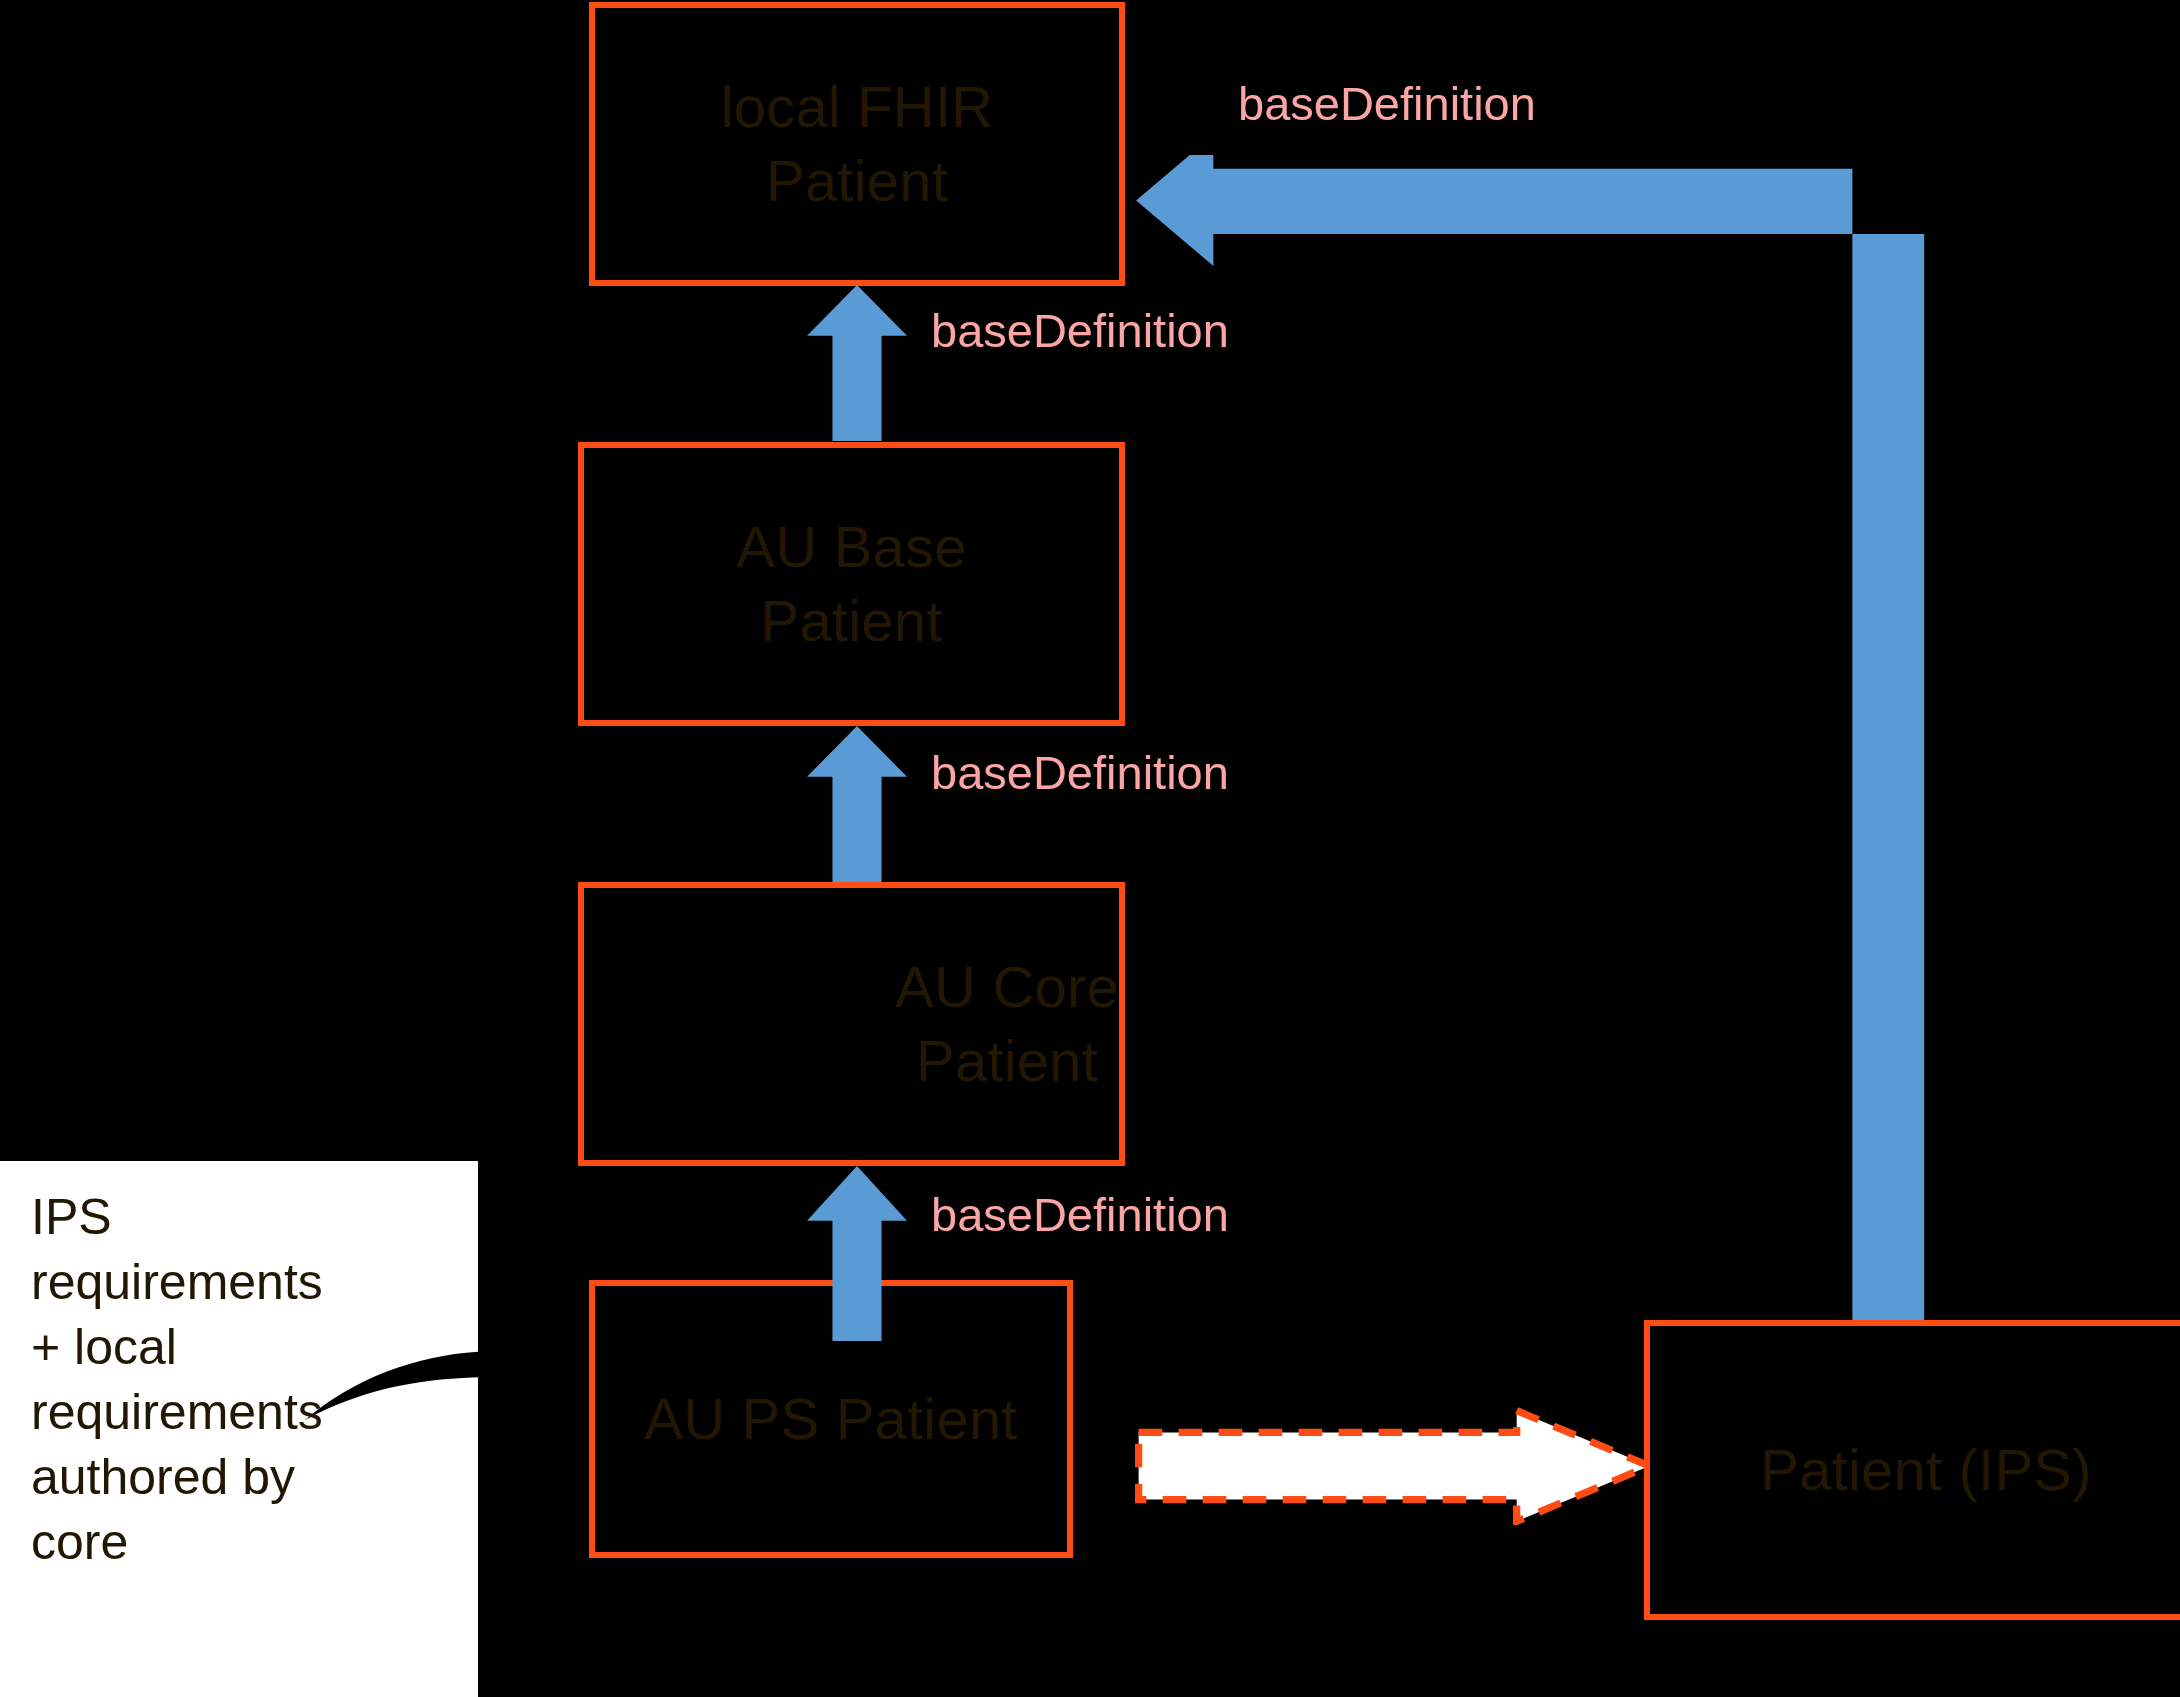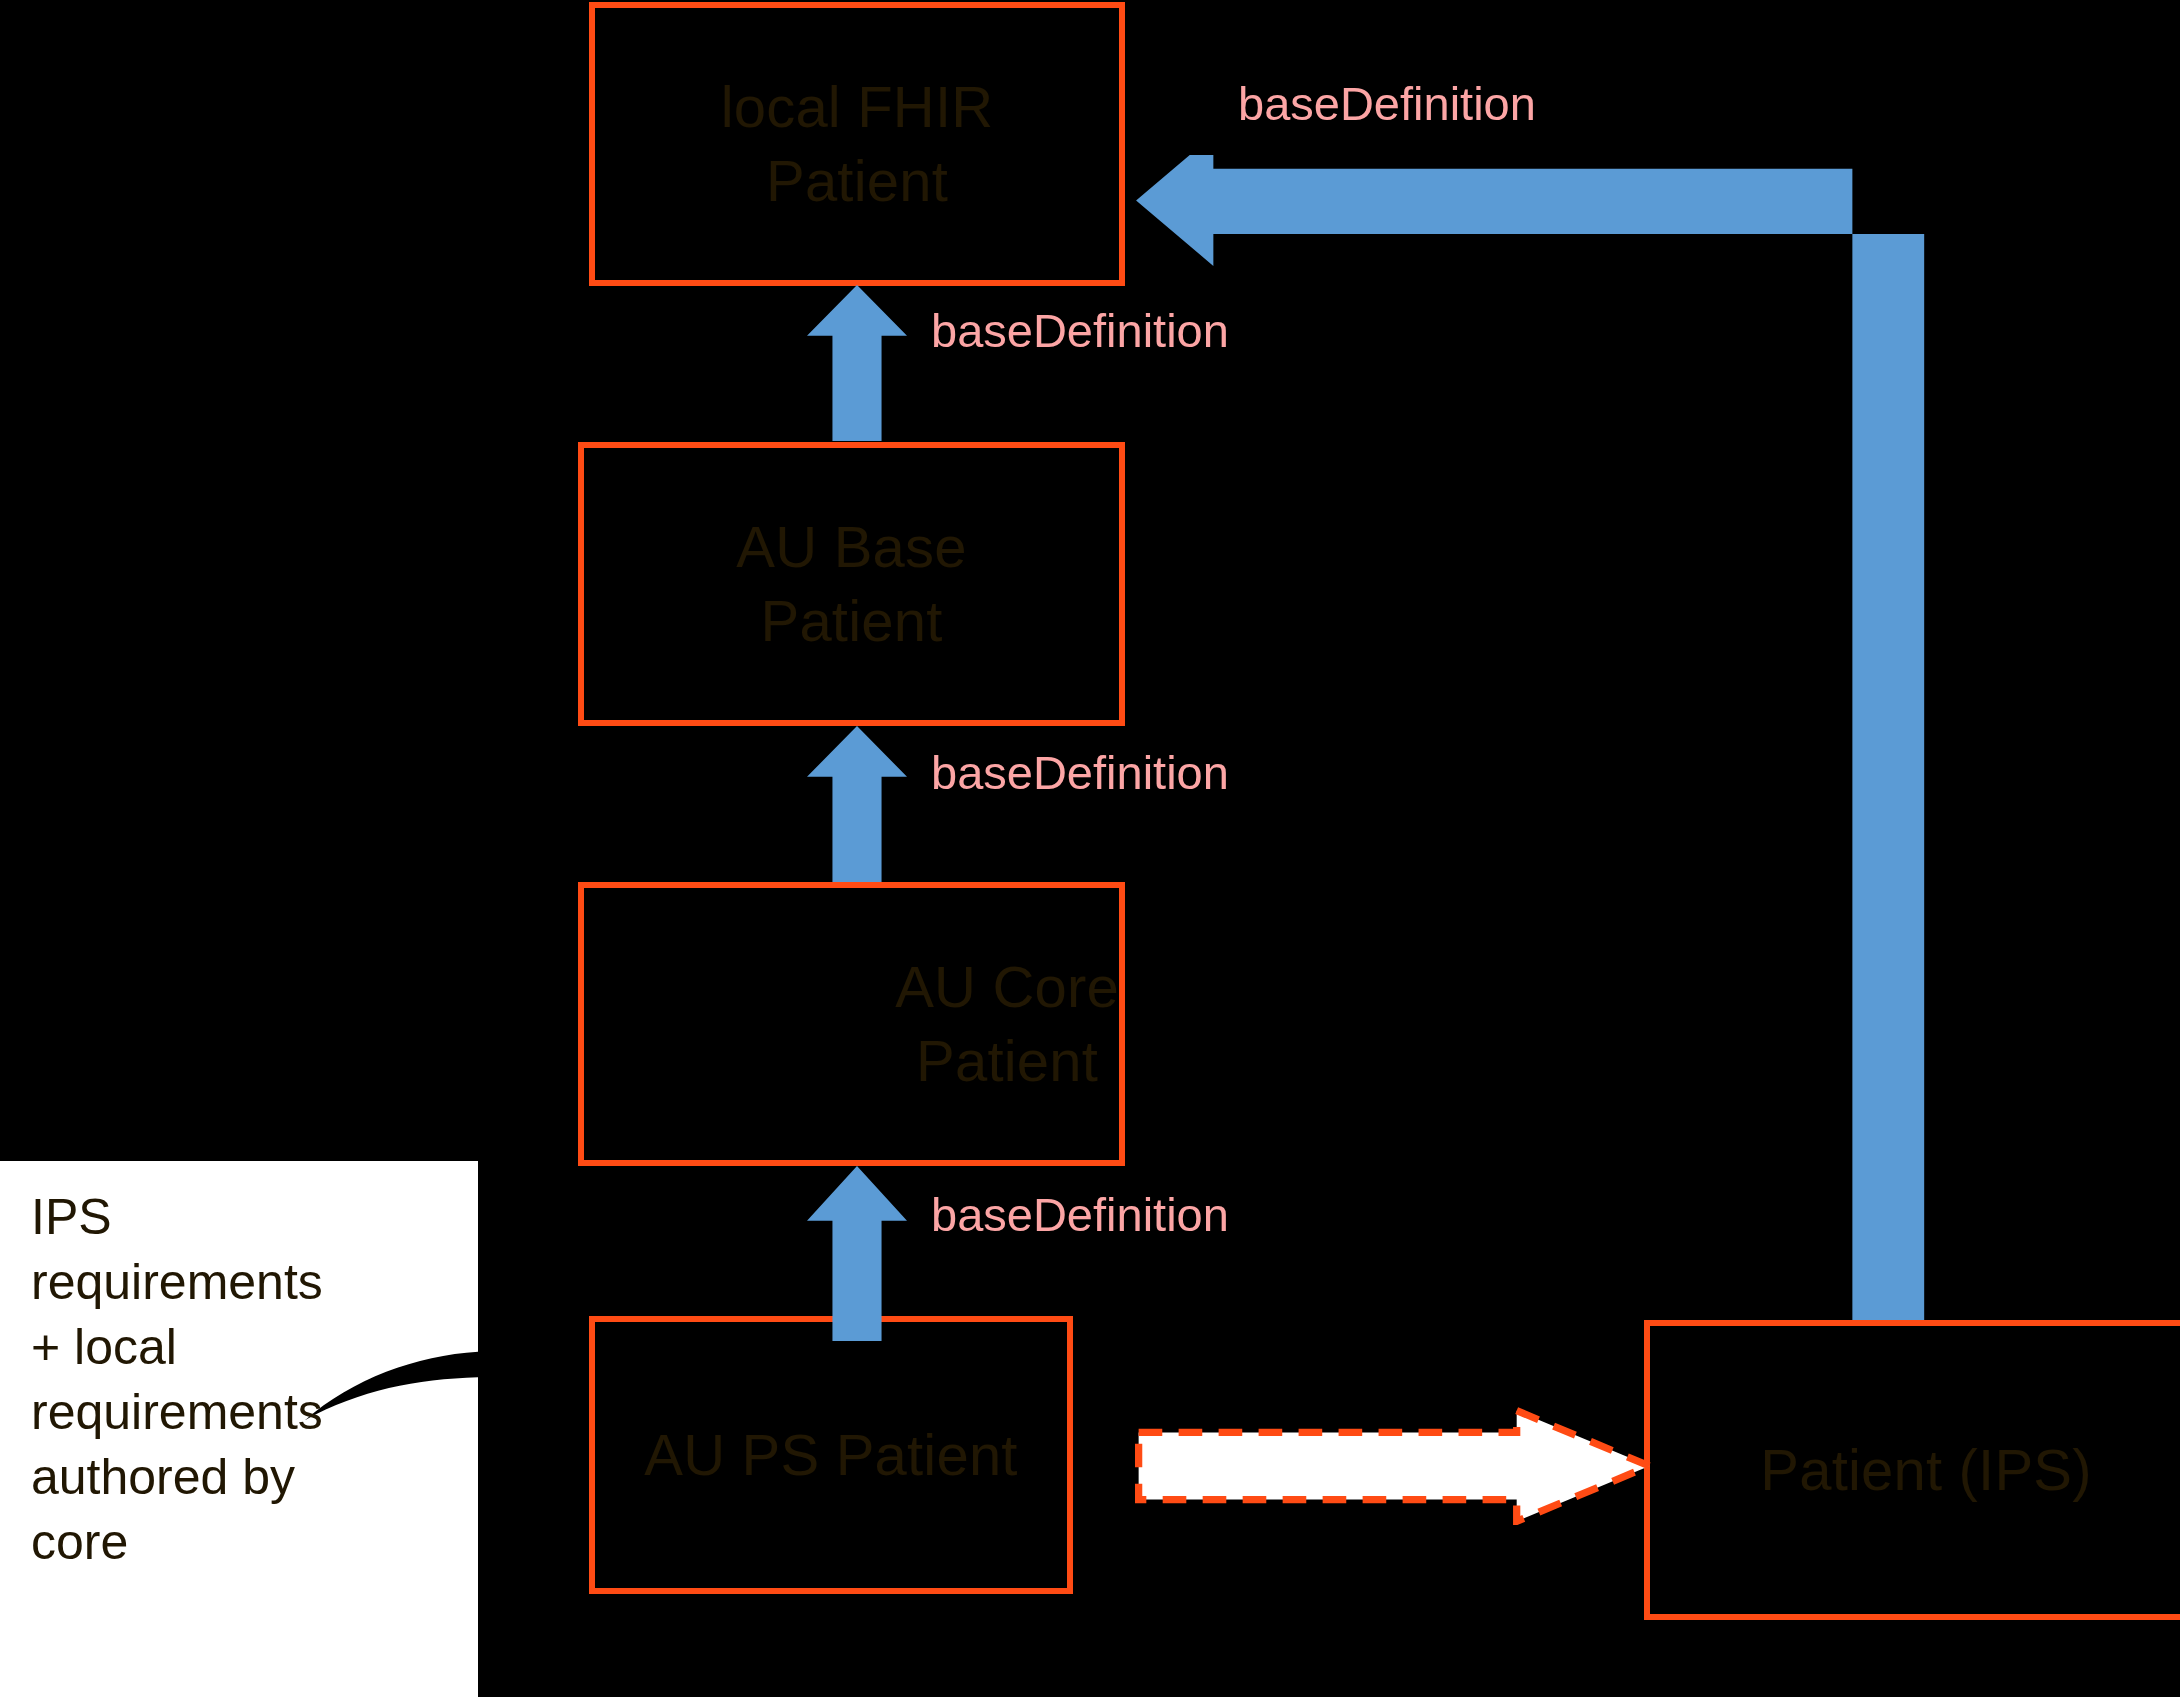--- a/index.html
+++ b/index.html
@@ -31,21 +31,21 @@
     color: #211703;
     font-size: 58px;
     line-height: 1.28;
     letter-spacing: 0.2px;
     white-space: pre-line;
   }
 
   #node-core-fhir   { left: 589px;  top: 1.8px;    width: 536px;  height: 284px; }
   #node-au-base     { left: 578px;  top: 442px;  width: 547px;  height: 284px; }
   #node-au-core     { left: 578px;  top: 882px;  width: 547px;  height: 284px; justify-content: flex-end; }
-  #node-au-ps       { left: 589px;  top: 1316px; width: 484px;  height: 278px; }
+  #node-au-ps       { left: 589px;  top: 1280px; width: 484px;  height: 278px; }
   #node-patient-ips { left: 1644px; top: 1320px; width: 564px;  height: 300px; }
 
   
   .blue-arrow-up {
     position: absolute;
     width: 100px;
   }
   .blue-arrow-up svg { display: block; width: 100%; height: 100%; }
 
   #arrow-up-1 { left: 807px; top: 285px;  height: 156px; }

